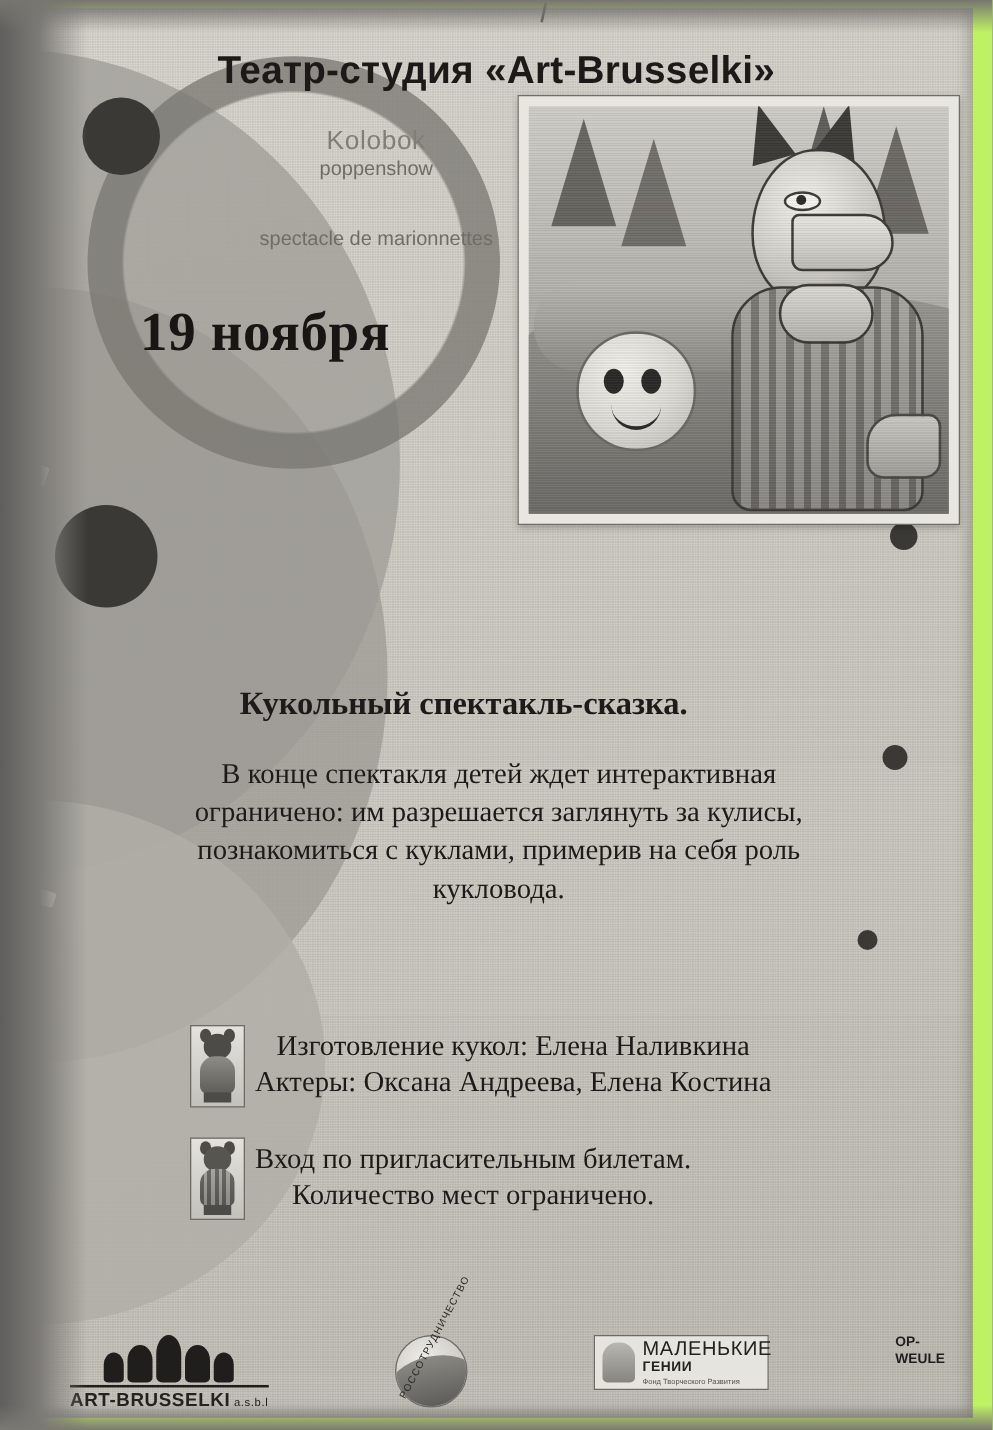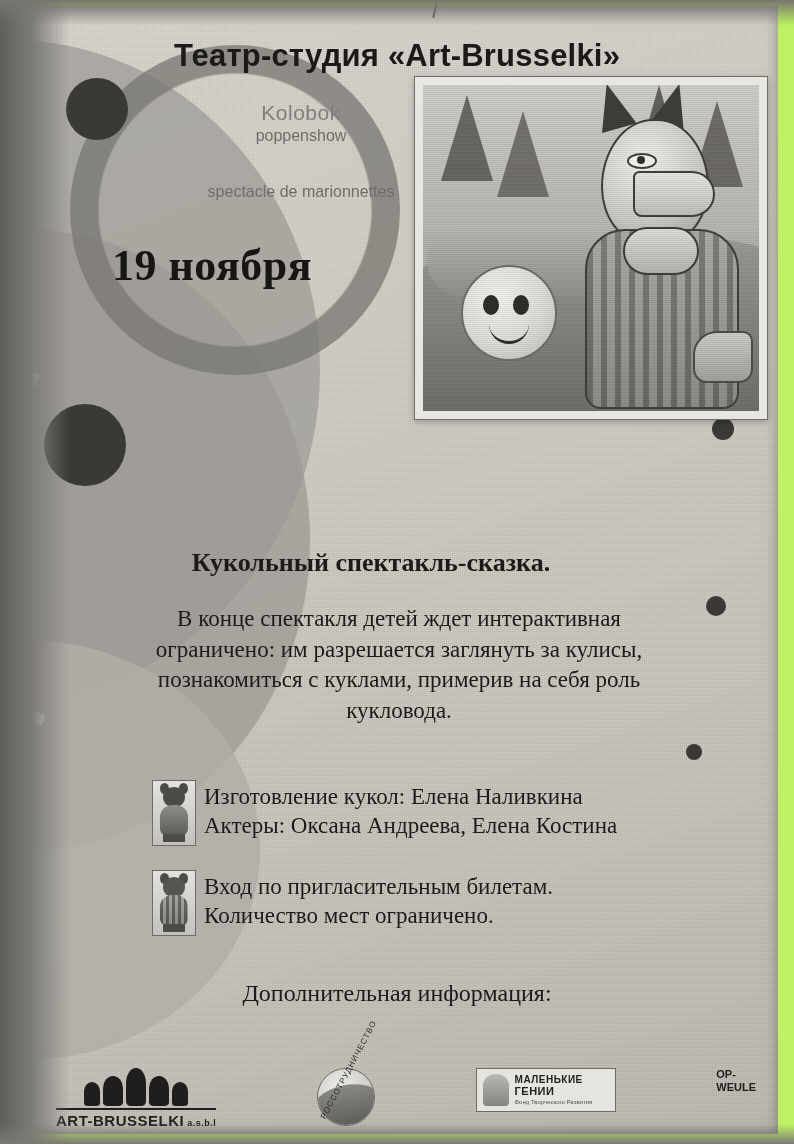--- a/index.html
+++ b/index.html
@@ -309,22 +309,23 @@
     text-align: center;
     font-family: "Liberation Serif", serif;
     font-size: 23px;
     line-height: 1.33;
     color: #1c1b19;
   }
 
   
   .credits {
     position: absolute;
-    left: 152px; top: 780px;
+    left: 152px; top: 820px;
     width: 560px;
+    text-align: center;
   }
   .credit-row {
     display: flex;
     align-items: flex-start;
     margin-bottom: 24px;
   }
   .thumb {
     position: relative;
     width: 42px; height: 64px;
     flex: 0 0 42px;
@@ -400,21 +401,21 @@
     width: 20px; height: 30px;
     background: #1f1e1c;
     border-radius: 50% 50% 24% 24% / 40% 40% 12% 12%;
   }
   .logo-art .fig.tall { height: 38px; }
   .logo-art .fig.small { height: 24px; width: 16px; }
   .logo-art .name {
     font-size: 15px; font-weight: bold; letter-spacing: 0.5px; margin-top: 2px;
     border-top: 2px solid #1f1e1c; padding-top: 2px;
   }
-  .logo-art .asbl { font-size: 9px; display:inline-block; margin-left: 3px; font-weight: bold;}
+  .logo-art .asbl { font-size: 9px; display:inline-block; margin-left: 3px; font-weight: normal;}
 
   .logo-rs .circ {
     width: 56px; height: 56px; border-radius: 50%;
     background: radial-gradient(circle at 40% 35%, #efeee9 0%, #cfcdc7 60%, #a8a6a0 100%);
     border: 1px solid #6e6c67;
     position: relative; margin: 0 auto;
     overflow: hidden;
   }
   .logo-rs .circ:after {
     content: "";
@@ -439,21 +440,21 @@
     padding: 0 6px;
     box-sizing: border-box;
   }
   .logo-mg .mark {
     width: 26px; height: 32px;
     background: linear-gradient(180deg, #b9b7b1 0%, #86847f 100%);
     border-radius: 12px 12px 4px 4px;
     flex: 0 0 26px;
   }
   .logo-mg .txt { text-align: left; line-height: 1.1; }
-  .logo-mg .t1 { font-size: 10px; font-weight: bold; letter-spacing: 0.5px; }
+  .logo-mg .t1 { font-size: 16px; font-weight: normal; letter-spacing: 0.5px; }
   .logo-mg .t2 { font-size: 11px; font-weight: bold; letter-spacing: 0.5px; }
   .logo-mg .t3 { font-size: 6px; color: #54524e; margin-top: 2px; }
 
   .logo-op {
     font-size: 11px; font-weight: bold; line-height: 1.15; text-align: left;
     color: #1f1e1c;
   }
 </style>
 </head>
 <body>
@@ -549,21 +550,20 @@
       </div>
       <div class="credit-lines">
         <div>Вход по пригласительным билетам.</div>
         <div>Количество мест ограничено.</div>
       </div>
     </div>
 
   </div>
 
   <div class="contact">
-    <div>Дополнительная информация:</div>
   </div>
 
   <div class="footer">
 
     <div class="logo logo-art">
       <div class="figs">
         <div class="fig small"></div>
         <div class="fig"></div>
         <div class="fig tall"></div>
         <div class="fig"></div>

